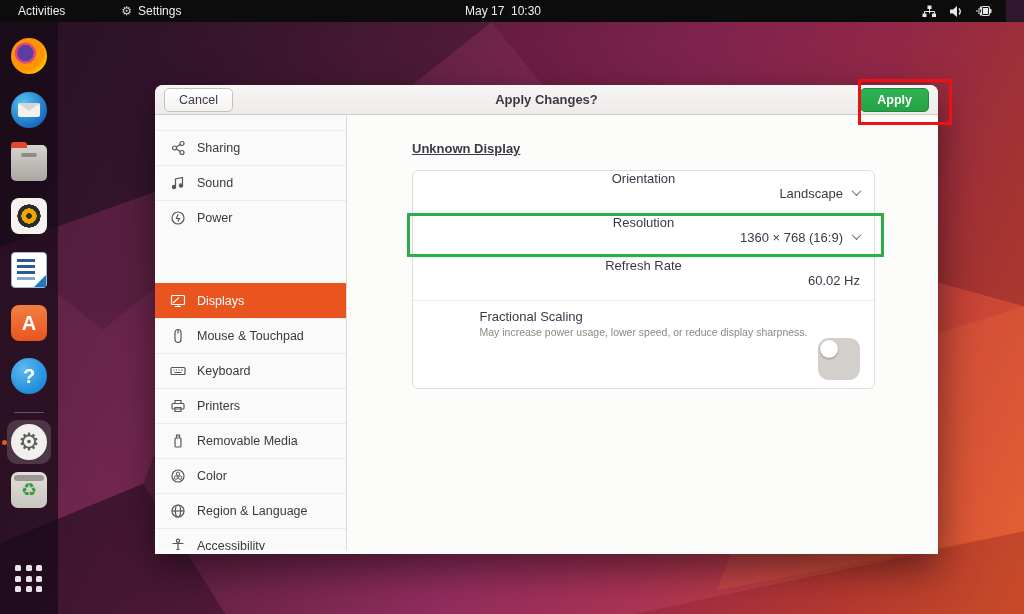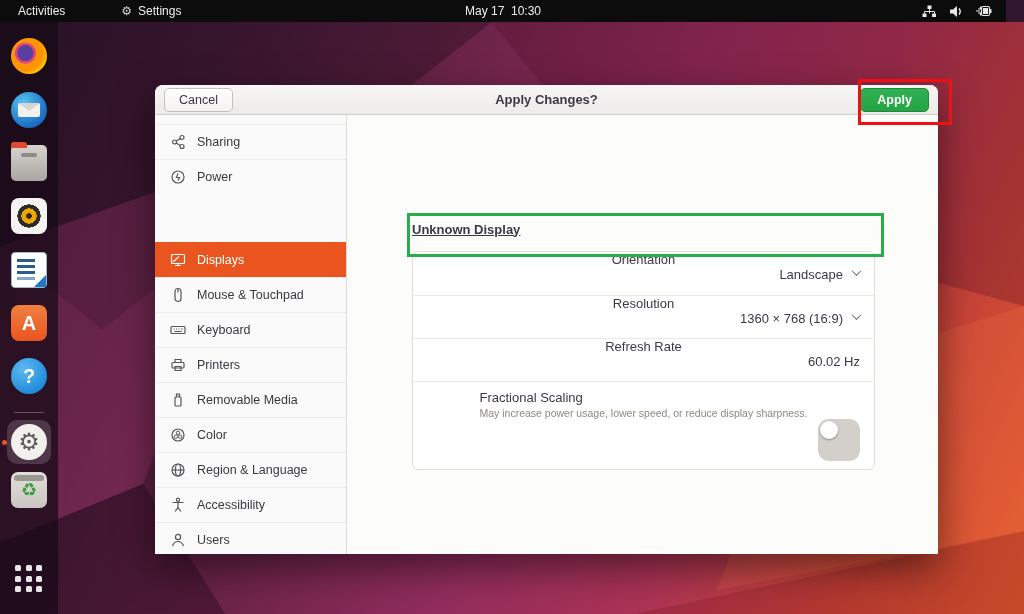--- a/index.html
+++ b/index.html
@@ -64,21 +64,21 @@
   
   .win { position:absolute; left:155px; top:85px; width:783px; height:469px; border-radius:8px 8px 0 0;
          box-shadow:0 14px 38px rgba(0,0,0,.5); overflow:hidden; background:#fcfcfb; z-index:20; }
   .headerbar { height:30px; background:linear-gradient(#f7f6f5,#edebea); border-bottom:1px solid #d0ccc7;
          display:flex; align-items:center; padding:0 9px; position:relative; }
   .btn { font-size:12.5px; border-radius:5px; padding:4px 14px; cursor:pointer; }
   .btn-cancel { background:linear-gradient(#ffffff,#f5f3f2); border:1px solid #c6c1bb; color:#3d3846; }
   .win-title { position:absolute; left:50%; transform:translateX(-50%); font-weight:bold; font-size:13px; color:#3d3846; }
   .btn-apply { margin-left:auto; background:linear-gradient(#2fb254,#26a344); border:1px solid #1d8a37; color:#fff; font-weight:bold; padding:4px 16px; }
 
-  .win-body { display:flex; height:435px;align-items:center; }
+  .win-body { display:flex; height:435px; }
   .sidebar { width:192px; background:#fbfafa; border-right:1px solid #dedad6; padding-top:15px; overflow:hidden; }
   .side-item { height:35px; display:flex; align-items:center; gap:11px; padding-left:15px;
          font-size:12.5px; color:#3a383f; border-top:1px solid #edebe9; cursor:pointer; }
   .side-item .icon { width:16px; height:16px; color:#59555c; flex:0 0 16px; }
   .side-item.selected { background:#e9541f; color:#fff; border-top-color:#e9541f;margin-top:48px; }
   .side-item.selected .icon { color:#fff; }
 
   .main { flex:1; background:#fcfcfb; padding:26px 0 0 65px; }
   .section-title { font-size:13px; font-weight:bold; color:#3d3846; margin-bottom:14px;text-decoration:underline; }
   .card { width:463px; background:#fff; border:1px solid #e1ddd9; border-radius:6px; }
@@ -176,20 +176,28 @@
   <div class="win-body">
     <div class="sidebar">
       <div class="side-item">
         <svg class="icon" viewBox="0 0 16 16" fill="none" stroke="currentColor" stroke-width="1.2">
             <circle cx="12" cy="3.5" r="2"></circle>
             <circle cx="4.5" cy="8" r="2"></circle>
             <circle cx="12" cy="12.5" r="2"></circle>
             <path d="M6.3 7 L10.2 4.4 M6.3 9 L10.2 11.6"></path>
           </svg>
         <span>Sharing</span>
+      </div>
+      <div class="side-item">
+        <svg class="icon" viewBox="0 0 16 16" fill="none" stroke="currentColor" stroke-width="1.2">
+            <path d="M5.5 12 V4 l7-1.5 V10.5"></path>
+            <circle cx="4" cy="12" r="1.6" fill="currentColor"></circle>
+            <circle cx="11" cy="10.5" r="1.6" fill="currentColor"></circle>
+          </svg>
+        <span>Sound</span>
       </div>
       <div class="side-item">
         <svg class="icon" viewBox="0 0 16 16" fill="none" stroke="currentColor" stroke-width="1.2">
             <circle cx="8" cy="8" r="6"></circle>
             <path d="M8 4.5 L6.5 8.5 h3 L8 11.5"></path>
           </svg>
         <span>Power</span>
       </div>
       <div class="side-item selected">
         <svg class="icon" viewBox="0 0 16 16" fill="none" stroke="currentColor" stroke-width="1.2">

